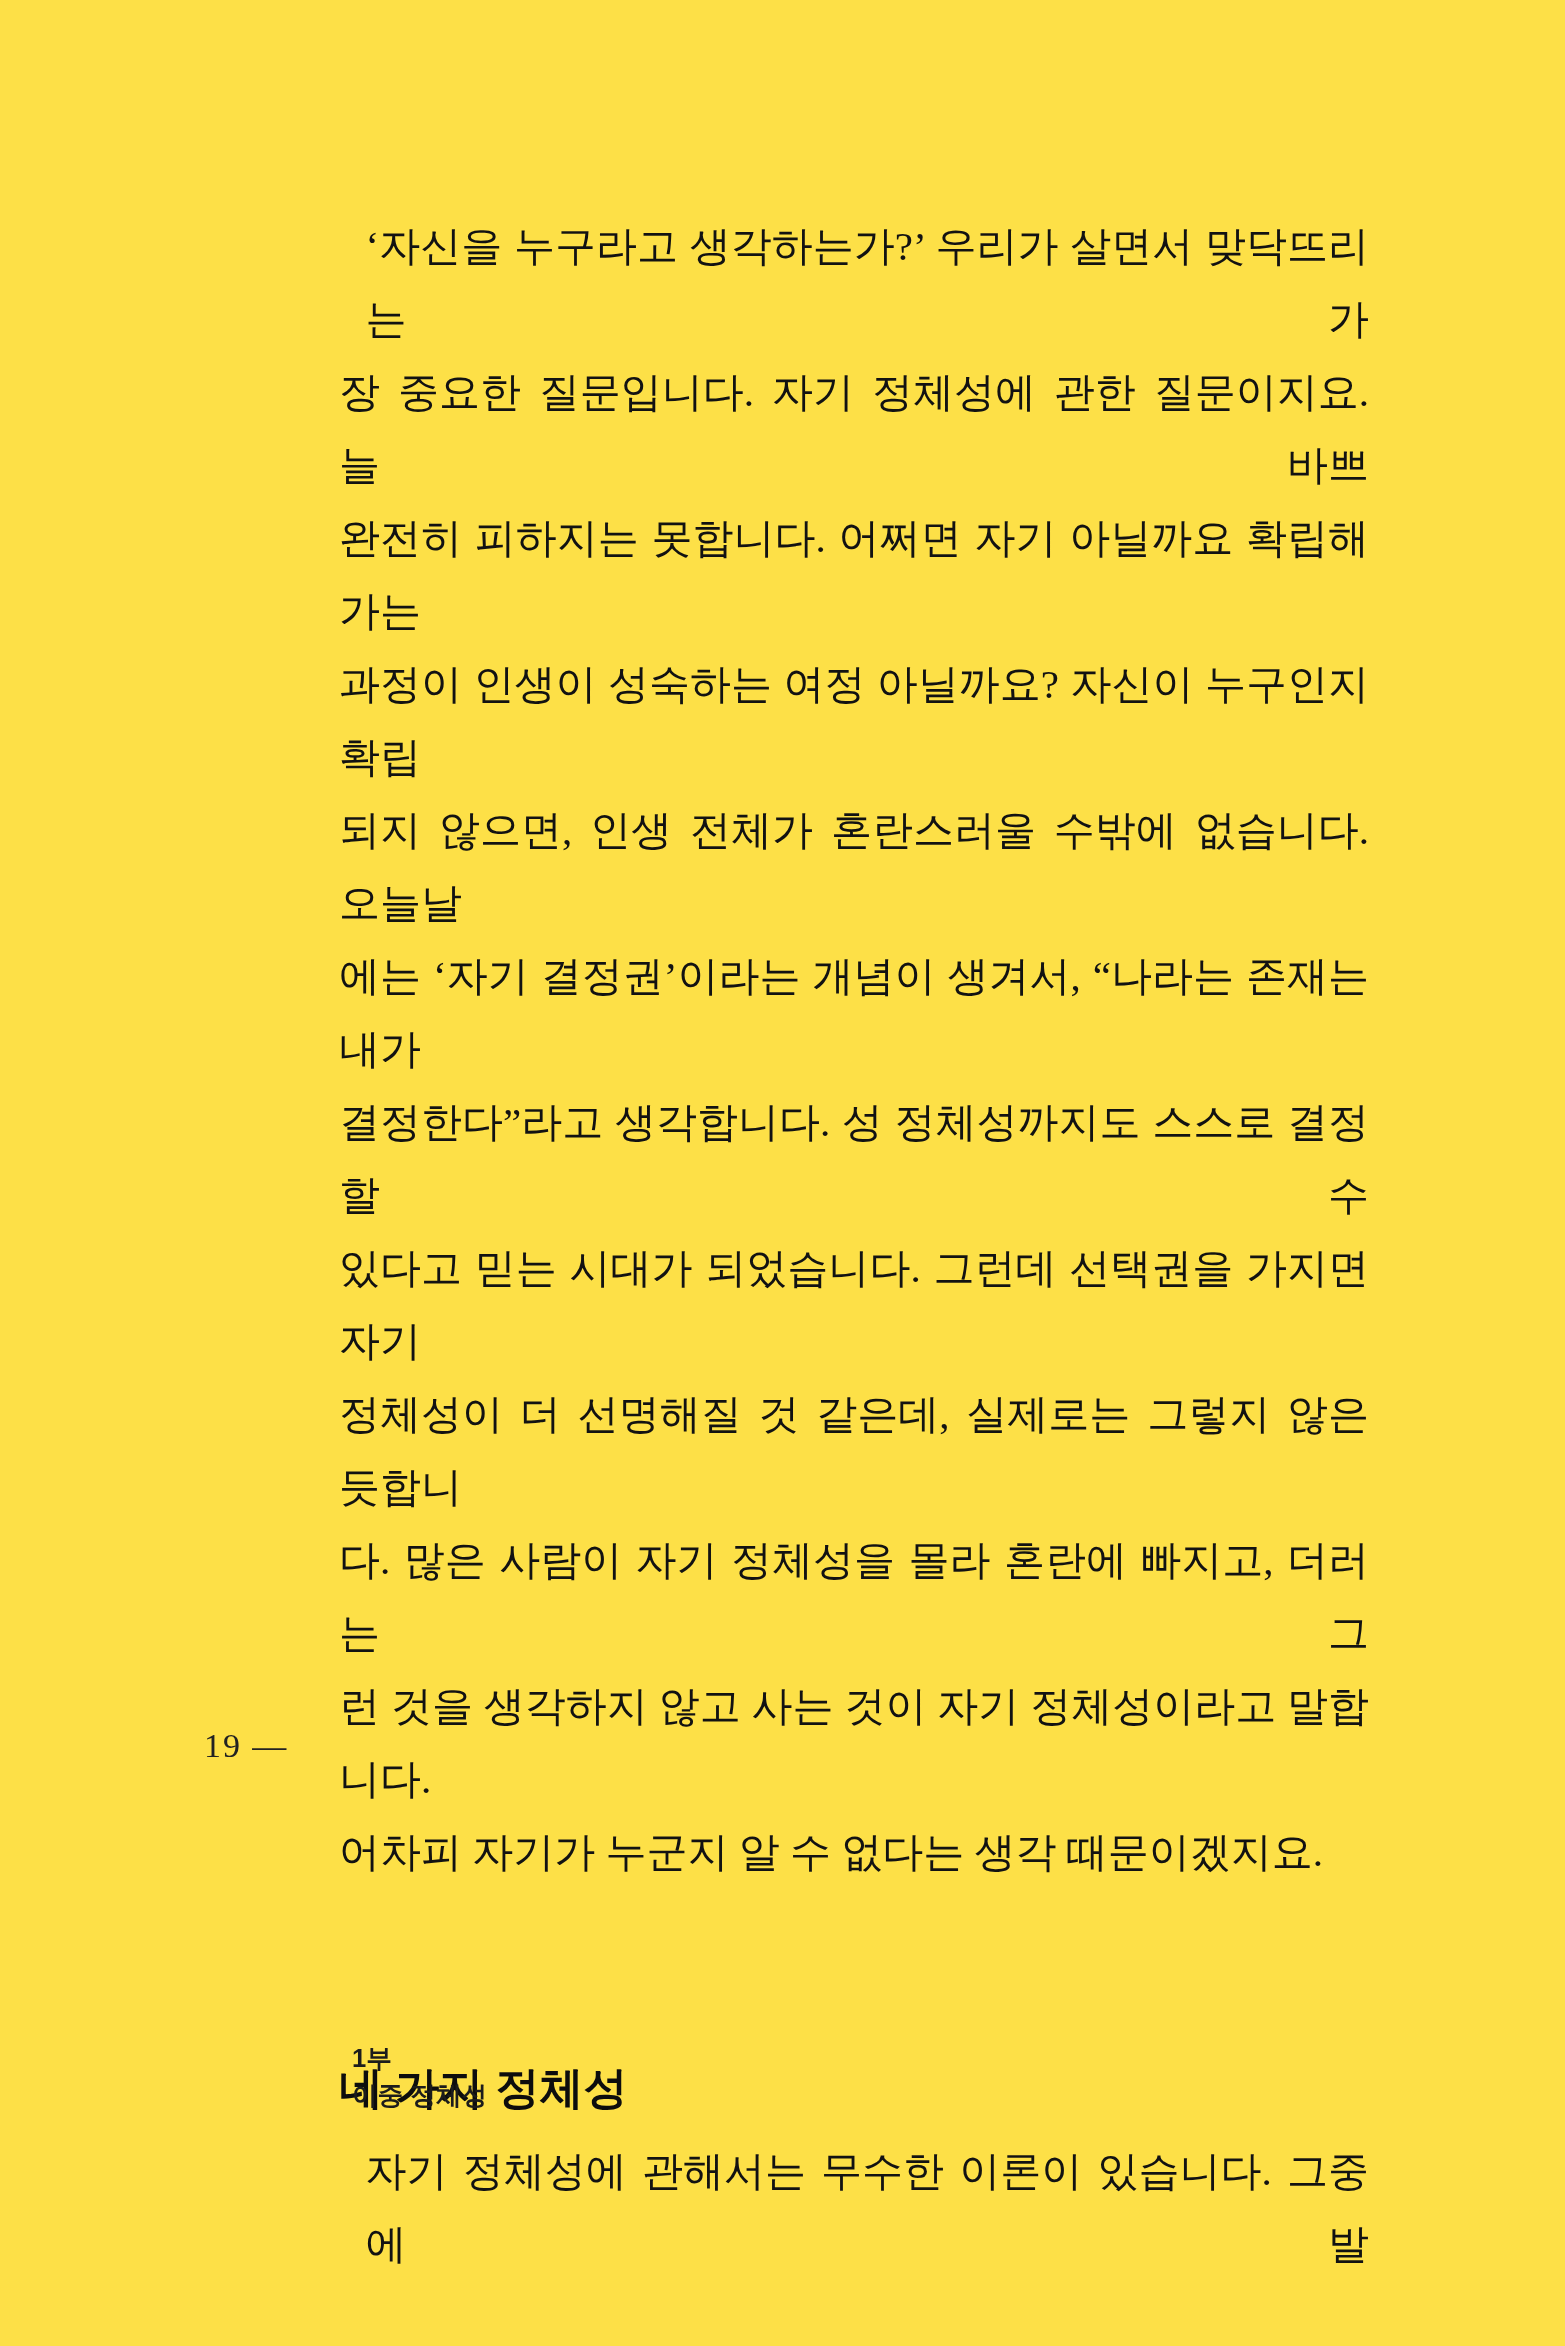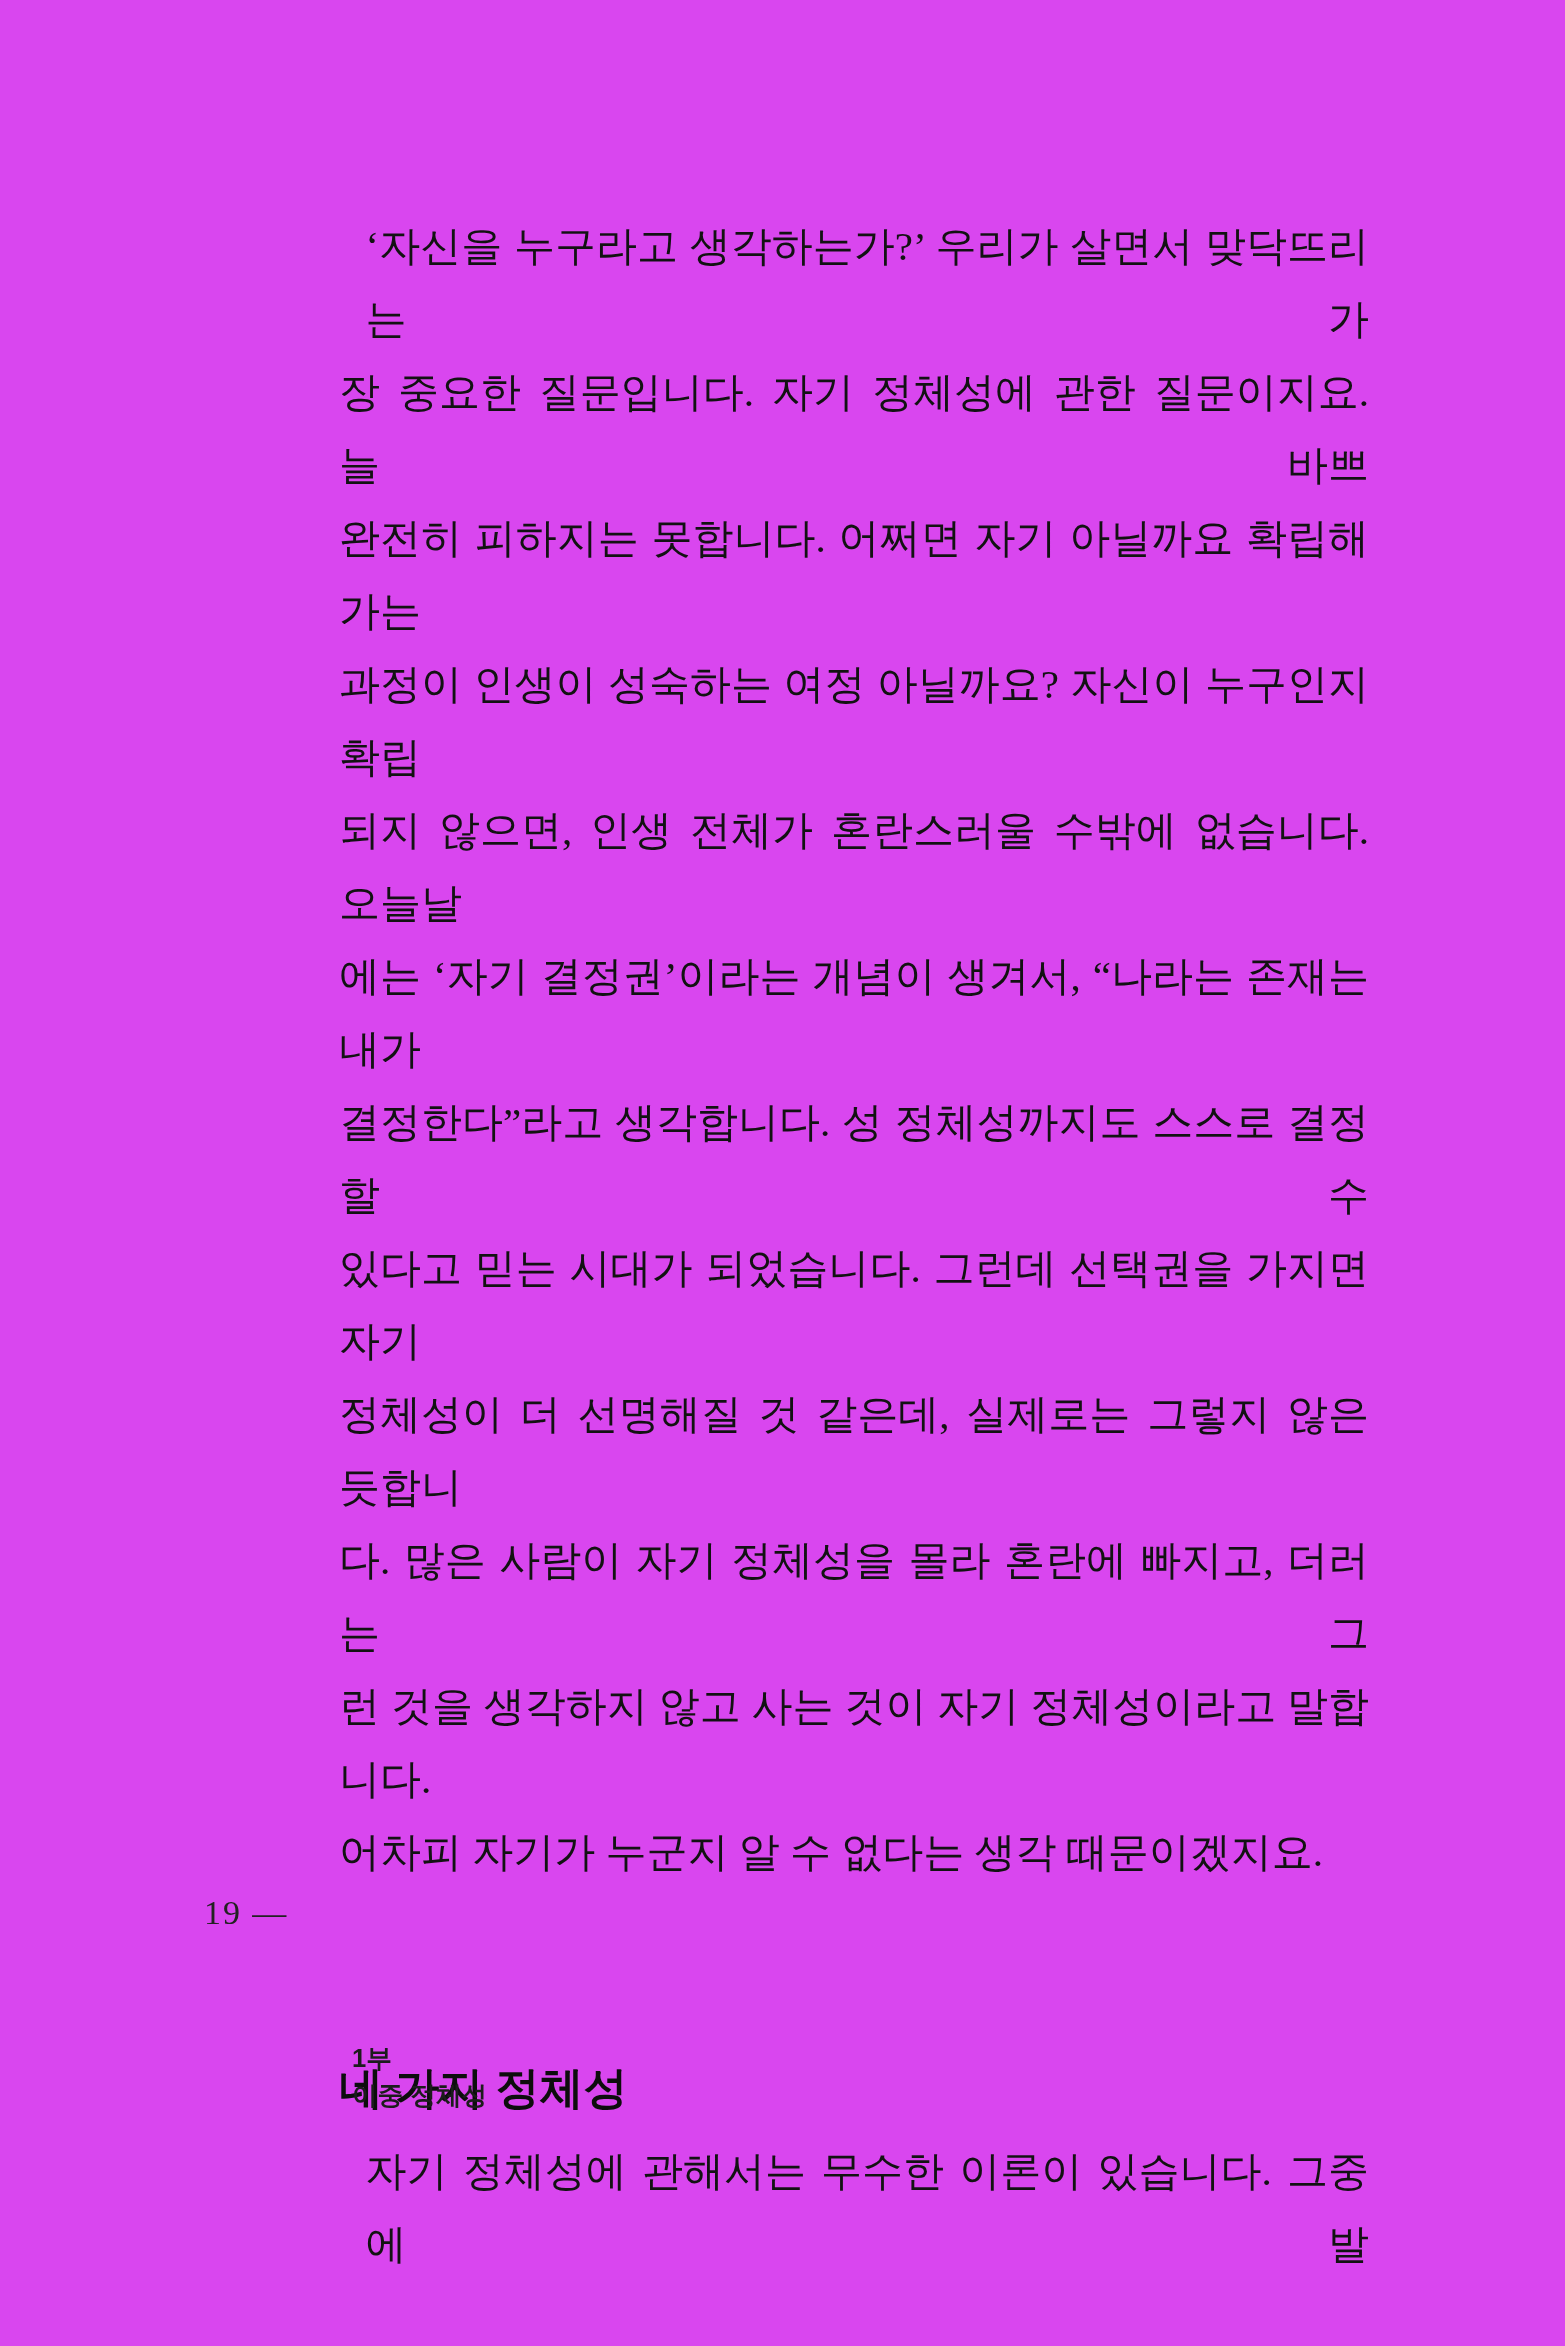--- a/index.html
+++ b/index.html
@@ -4,21 +4,21 @@
 <style>
   html, body {
     margin: 0;
     padding: 0;
     background: #ffffff;
   }
   .page {
     position: relative;
     width: 1565px;
     height: 2347px;
-    background: #d946ef;
+    background: #fde047;
     color: #111;
     overflow: hidden;
   }
   .text-block {
     position: absolute;
     left: 339px;
     top: 210px;
     width: 1030px;
     font-family: "Liberation Serif", "DejaVu Serif", serif;
     font-size: 41px;
@@ -45,21 +45,21 @@
     color: #0d0d0d;
     text-align: right;
     text-align-last: left;
   }
   .para2 {
     margin-top: 17px;
   }
   .page-num {
     position: absolute;
     left: 204px;
-    top: 1894px;
+    top: 1727px;
     font-family: "Liberation Serif", "DejaVu Serif", serif;
     font-size: 34px;
     color: #222;
     letter-spacing: 1.9px;
     white-space: nowrap;
   }
   .footer {
     position: absolute;
     left: 352px;
     top: 2040px;

